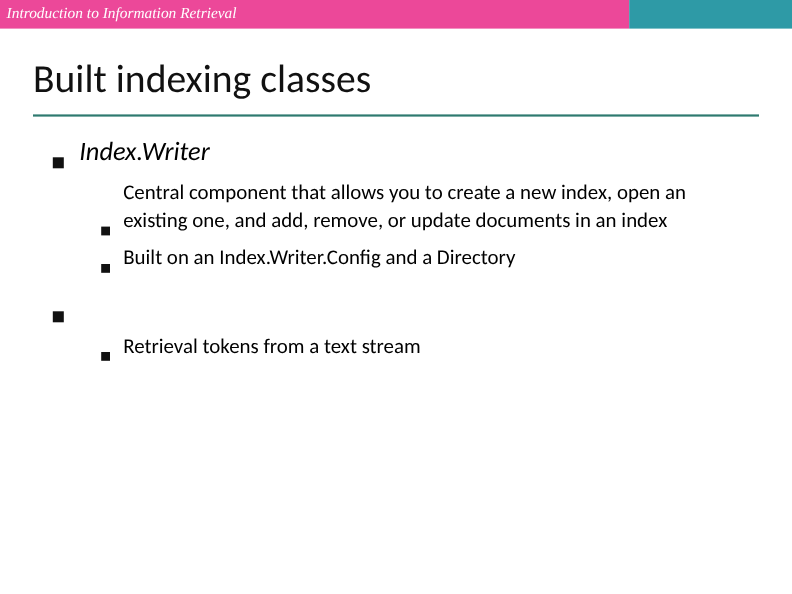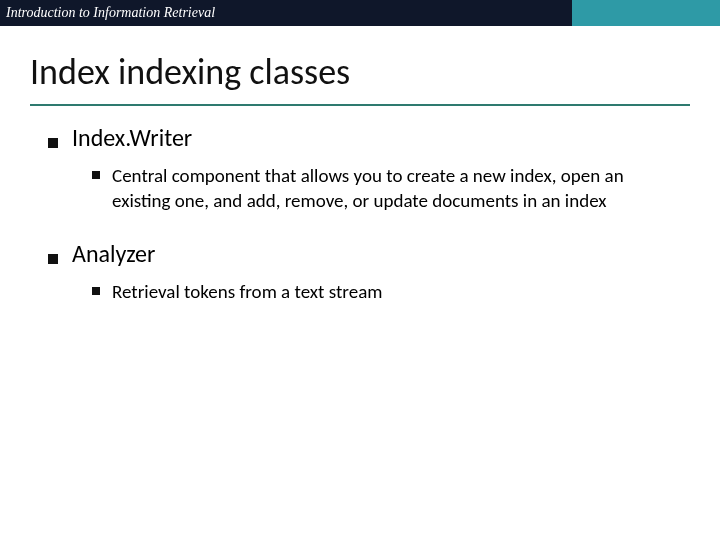--- a/index.html
+++ b/index.html
@@ -1,71 +1,74 @@
 <!DOCTYPE html>
 <html><head>
 <meta charset="utf-8">
 <style>
   * { margin: 0; padding: 0; box-sizing: border-box; }
   html, body { width: 720px; height: 540px; font-family: Calibri, "Segoe UI", Arial, sans-serif; background: #fff; color: #000; }
   .header-bar { width: 100%; height: 26px; display: flex; }
-  .header-left { background: #0f172a; flex: 1; display: flex; align-items: center; padding-left: 6px; }
+  .header-left { background: #ec4899; flex: 1; display: flex; align-items: center; padding-left: 6px; }
   .header-left span { color: #fff; font-style: italic; font-size: 14px; font-family: "Times New Roman", serif; }
   .header-right { width: 148px; background: #2e9aa6; }
   .title-wrap { padding: 24px 30px 4px 30px; }
   .title { font-size: 36px; font-weight: 400; color: #111; }
   .title-rule { border: none; border-top: 2px solid #2e7a6f; margin: 6px 30px 10px 30px; }
   .content { padding: 8px 30px 0 30px; }
   ul.lvl1 { list-style: none; padding-left: 18px; }
   ul.lvl1 > li { margin-bottom: 26px; }
-  .b1 { display: flex; align-items: center; }
+  .b1 { display: flex; align-items: flex-end; font-style: italic; }
   .b1 .sq { width: 10px; height: 10px; background: #111; margin-top: 9px; margin-right: 14px; flex-shrink: 0; }
   .b1 .txt { font-size: 24px; line-height: 1.2; }
   ul.lvl2 { list-style: none; padding-left: 44px; margin-top: 10px; }
   ul.lvl2 > li { margin-bottom: 8px; }
-  .b2 { display: flex; align-items: flex-start; }
+  .b2 { display: flex; align-items: flex-end; }
   .b2 .sq { width: 8px; height: 8px; background: #111; margin-top: 8px; margin-right: 12px; flex-shrink: 0; }
   .b2 .txt { font-size: 19px; line-height: 1.35; max-width: 540px; }
 </style>
 </head>
 <body>
 
 <div class="header-bar">
   <div class="header-left">
     <span>Introduction to Information Retrieval</span>
   </div>
   <div class="header-right"></div>
 </div>
 
 <div class="title-wrap">
-  <h1 class="title">Index indexing classes</h1>
+  <h1 class="title">Built indexing classes</h1>
 </div>
 <hr class="title-rule">
 
 <div class="content">
   <ul class="lvl1">
 
     <li>
       <div class="b1">
         <span class="sq"></span>
         <span class="txt">Index.Writer</span>
       </div>
       <ul class="lvl2">
         <li class="b2">
           <span class="sq"></span>
           <span class="txt">Central component that allows you to create a new index, open an existing one, and add, remove, or update documents in an index</span>
         </li>
+        <li class="b2">
+          <span class="sq"></span>
+          <span class="txt">Built on an Index.Writer.Config and a Directory</span>
+        </li>
       </ul>
     </li>
 
 
     <li>
       <div class="b1">
         <span class="sq"></span>
-        <span class="txt">Analyzer</span>
       </div>
       <ul class="lvl2">
         <li class="b2">
           <span class="sq"></span>
           <span class="txt">Retrieval tokens from a text stream</span>
         </li>
       </ul>
     </li>
 
   </ul>

